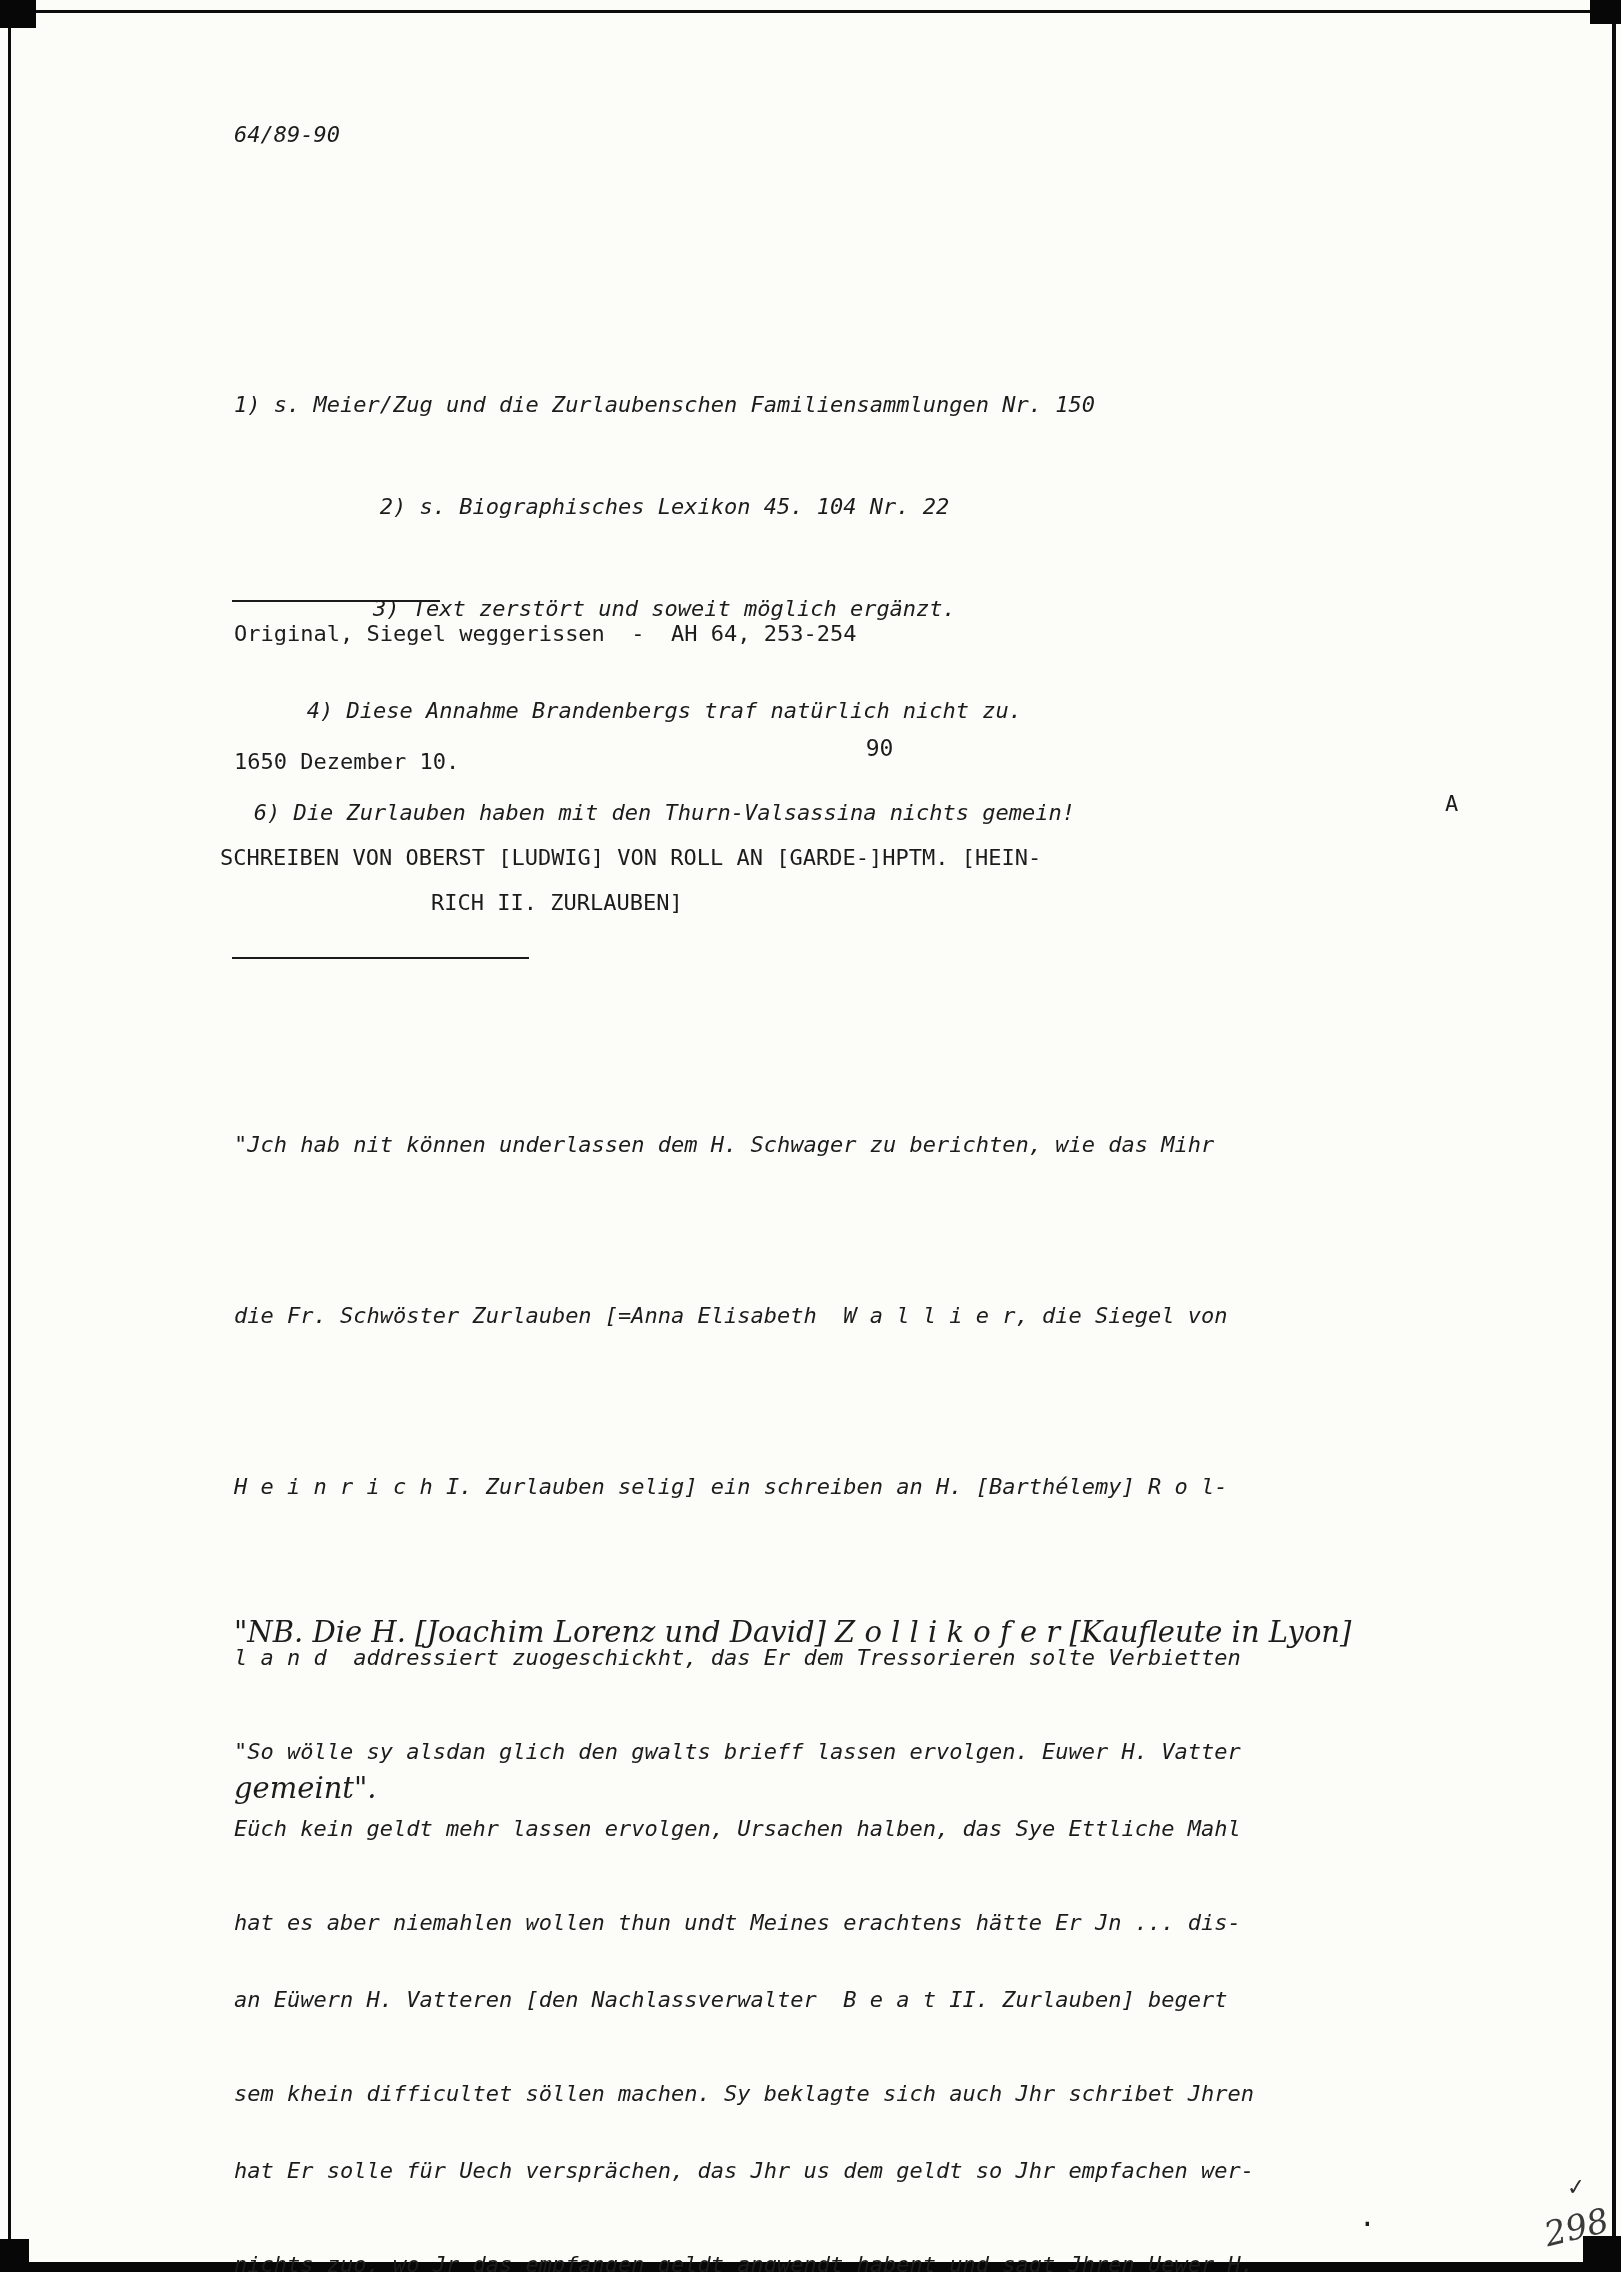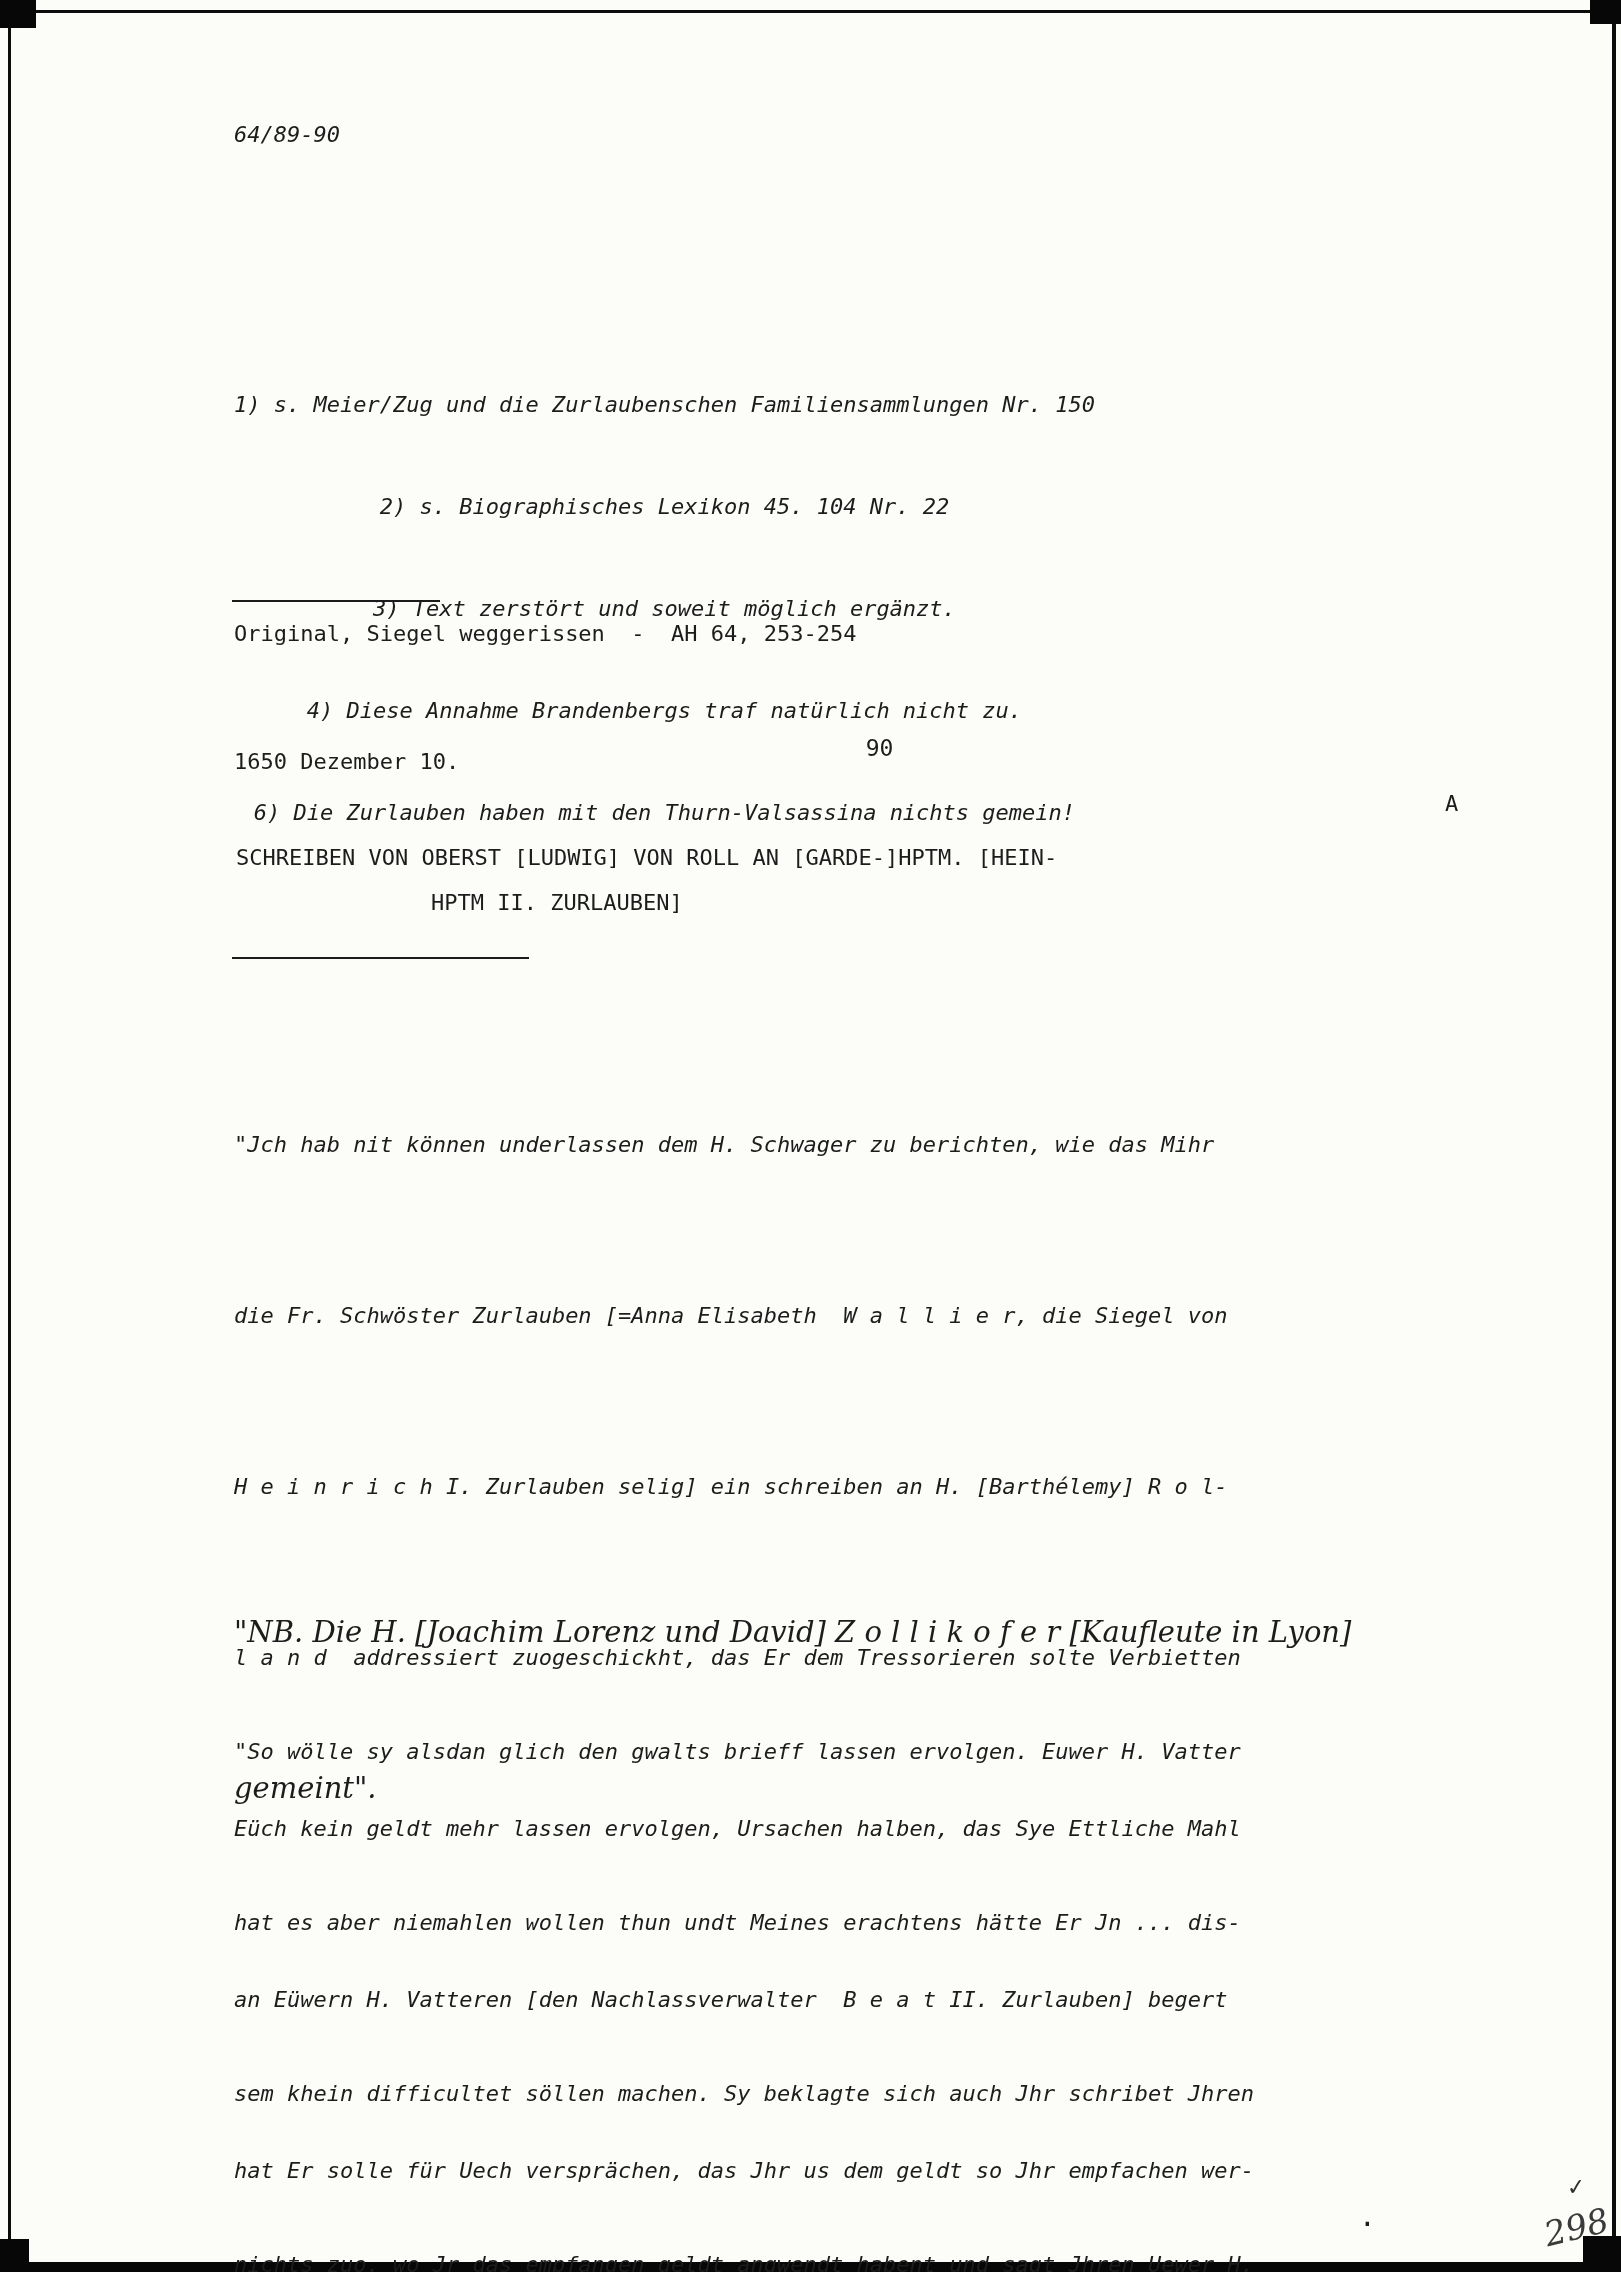--- a/index.html
+++ b/index.html
@@ -28,21 +28,21 @@
 
   
   .ref{left:234px;top:122px;}
   .intro{left:234px;top:204px;line-height:61px;}
   .fnotes{left:234px;top:320px;line-height:34px;text-align:center;}
   .rule1{left:232px;top:600px;width:208px;height:0;border-top:2.4px solid #1b1b1b;}
   .prov{left:234px;top:621px;}
   .num{left:234px;width:1291px;top:735px;text-align:center;font-size:23px;}
   .date{left:234px;top:749px;}
   .letterA{left:1445px;top:791px;}
-  .title1{left:236px;top:845px;}
+  .title1{left:220px;top:845px;}
   .title2{left:431px;top:890px;}
   .rule2{left:232px;top:957px;width:297px;height:0;border-top:2.4px solid #1b1b1b;}
   .body1{left:234px;top:1002px;line-height:57px;}
   .nb{left:234px;top:1502px;line-height:52px;
       font-family:"DejaVu Serif","Liberation Serif",serif;font-size:29px;}
   .body2{left:234px;top:1609px;line-height:57px;}
 
   .dot{left:1359px;top:2200px;font-size:27.6px;}
   .check{left:1568px;top:2171px;font-size:26px;color:#2e2e2e;transform:rotate(-6deg);}
   .pnum{left:1544px;top:2207px;font-size:34px;color:#3a3a3a;
@@ -76,21 +76,21 @@
 
   <div class="abs rule1"></div>
   <div class="abs t prov">Original, Siegel weggerissen  -  AH 64, 253-254</div>
 
   <div class="abs t num">90</div>
 
   <div class="abs t date">1650 Dezember 10.</div>
   <div class="abs t letterA">A</div>
 
   <div class="abs t title1">SCHREIBEN VON OBERST [LUDWIG] VON ROLL AN [GARDE-]HPTM. [HEIN-</div>
-  <div class="abs t title2">HPTM II. ZURLAUBEN]</div>
+  <div class="abs t title2">RICH II. ZURLAUBEN]</div>
 
   <div class="abs rule2"></div>
 
   <div class="abs t it body1">
     <div>"Jch hab nit können underlassen dem H. Schwager zu berichten, wie das Mihr</div>
     <div>die Fr. Schwöster Zurlauben [=Anna Elisabeth  W a l l i e r, die Siegel von</div>
     <div>H e i n r i c h I. Zurlauben selig] ein schreiben an H. [Barthélemy] R o l-</div>
     <div>l a n d  addressiert zuogeschickht, das Er dem Tressorieren solte Verbietten</div>
     <div>Eüch kein geldt mehr lassen ervolgen, Ursachen halben, das Sye Ettliche Mahl</div>
     <div>an Eüwern H. Vatteren [den Nachlassverwalter  B e a t II. Zurlauben] begert</div>

